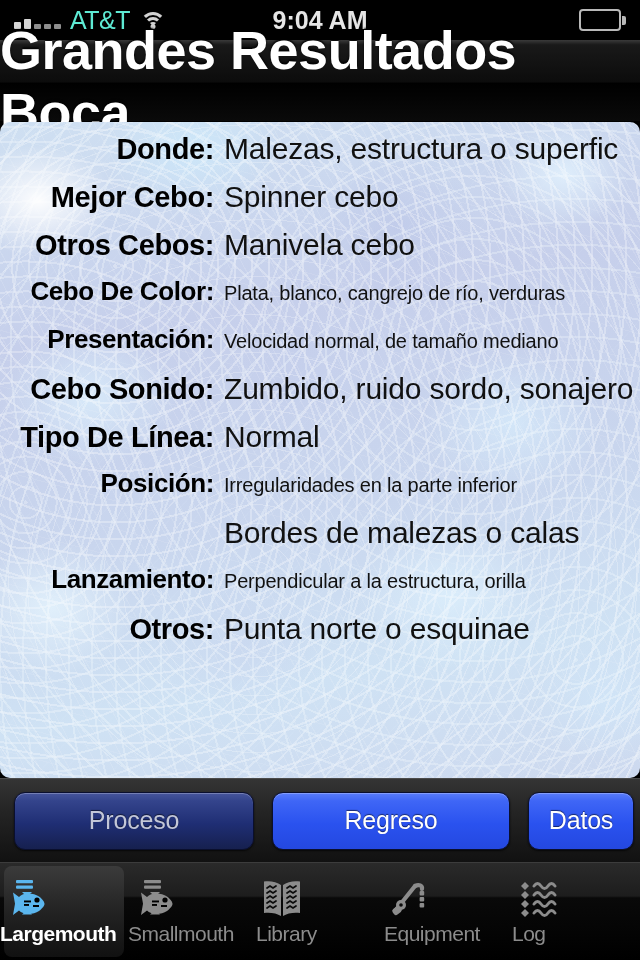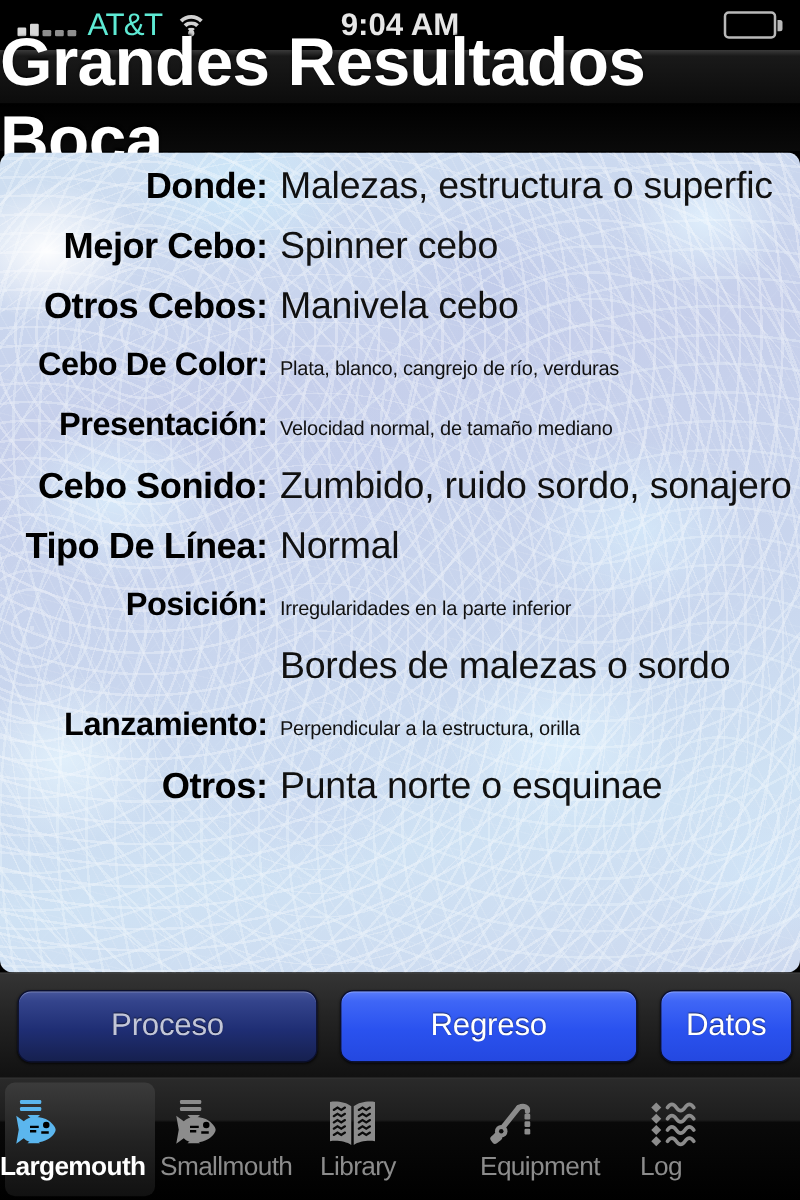--- a/index.html
+++ b/index.html
@@ -94,21 +94,21 @@
       repeating-linear-gradient(15deg, rgba(255,255,255,.25) 0 1px, transparent 1px 27px);
   }
   .rows{ position:absolute; inset:0; padding-top:10px; }
   .row{ display:flex; align-items:baseline; height:48px; }
   .lbl{
     width:215px; text-align:right; color:#000; font-weight:bold;
     white-space:nowrap; letter-spacing:-0.4px; padding-right:1px;
   }
   .val{ padding-left:9px; color:#111; white-space:nowrap; letter-spacing:-0.2px; }
   .sz-lg .lbl{ font-size:29px; } .sz-lg .val{ font-size:30px; }
-  .sz-sm .lbl{ font-size:26px;padding-left:16px; } .sz-sm .val{ font-size:16px; }
+  .sz-sm .lbl{ font-size:26px;padding-left:16px; } .sz-sm .val{ font-size:20px; }
   .row.cont .lbl{ visibility:hidden; }
 
   
   .toolbar{
     position:absolute; top:778px; left:0; width:640px; height:84px;
     background:linear-gradient(180deg,#343434 0%,#242424 40%,#111 100%);
     border-top:1px solid #4b4b4b;
     display:flex; align-items:center; gap:18px; padding:0 14px;
   }
   .btn{
@@ -218,21 +218,21 @@
         <div class="row sz-lg">
           <div class="lbl">Tipo De Línea:</div>
           <div class="val">Normal</div>
         </div>
         <div class="row sz-sm">
           <div class="lbl">Posición:</div>
           <div class="val">Irregularidades en la parte inferior</div>
         </div>
         <div class="row sz-lg cont">
           <div class="lbl"></div>
-          <div class="val">Bordes de malezas o sordo</div>
+          <div class="val">Bordes de malezas o calas</div>
         </div>
         <div class="row sz-sm">
           <div class="lbl">Lanzamiento:</div>
           <div class="val">Perpendicular a la estructura, orilla</div>
         </div>
         <div class="row sz-lg">
           <div class="lbl">Otros:</div>
           <div class="val">Punta norte o esquinae</div>
         </div>
       </div>

